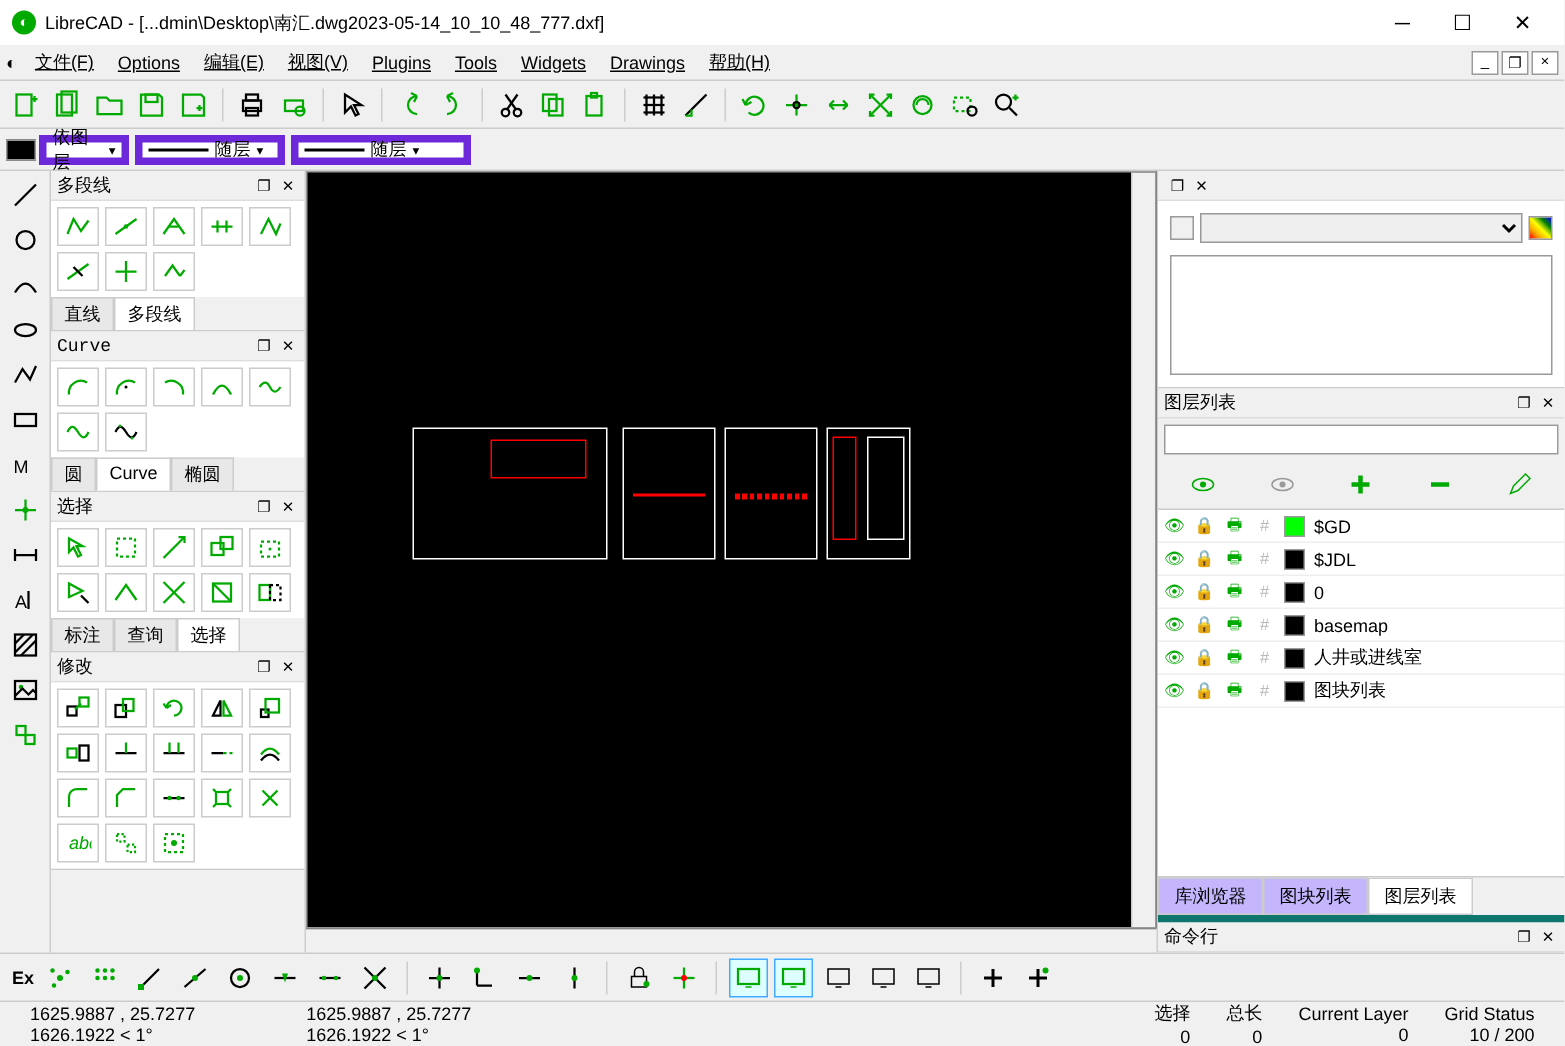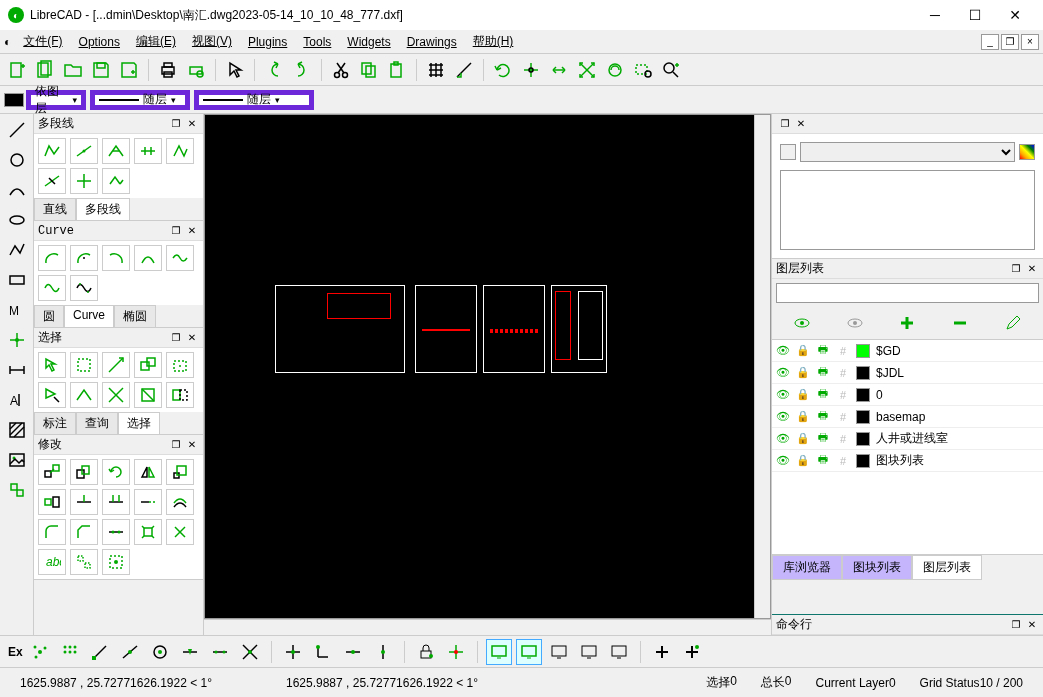--- a/index.html
+++ b/index.html
@@ -55,27 +55,27 @@
 .layerfilter { height: 20px; border: 1px solid #999; margin: 4px; }
 .layerbtns { display: flex; justify-content: space-around; padding: 4px; border-bottom: 1px solid #ccc; }
 .lbtn { width: 40px; height: 24px; display: flex; align-items: center; justify-content: center; cursor: pointer; }
 .layers { flex: 1; overflow-y: auto; background: #fff; }
 .lrow { display: flex; align-items: center; height: 22px; padding: 0 4px; gap: 6px; border-bottom: 1px solid #eee; }
 .lico { width: 14px; height: 14px; display: flex; align-items: center; justify-content: center; font-size: 11px; }
 .lsw { width: 14px; height: 14px; border: 1px solid #999; }
 .rtabs { display: flex; background: #f0f0f0; border-top: 1px solid #ccc; }
 .rtab { padding: 3px 10px; border: 1px solid #ccc; background: #c4b5fd; cursor: pointer; font-size: 12px; }
 .rtab.active { background: #fff; }
-.cmdpanel { border-top: 1px solid #0f766e; margin-top: 34px; }
+.cmdpanel { border-top: 5px solid #0f766e; }
 .cmdline { padding: 2px 4px; font-family: "Courier New", monospace; font-size: 11px; background: #fff; border-bottom: 1px solid #ddd; white-space: nowrap; overflow: hidden; }
 .cmdrow { display: flex; align-items: center; padding: 2px 4px; gap: 4px; }
 .cmdinput { flex: 1; height: 18px; border: 1px solid #999; }
 .bottomtb { height: 32px; display: flex; align-items: center; background: #f0f0f0; border-top: 1px solid #ccc; padding: 0 8px; gap: 4px; }
 .statusbar { height: 30px; display: flex; align-items: center; background: #f0f0f0; border-top: 1px solid #ccc; padding: 0 8px; font-size: 11px; }
-.scell { display: flex; flex-direction: row; padding: 0 12px; }
+.scell { display: flex; flex-direction: column; padding: 0 12px; }
 .scell.r { text-align: right; }
 .green { stroke: #0a0; fill: none; stroke-width: 1.5; }
 .black { stroke: #000; fill: none; stroke-width: 1.5; }
 </style>
 </head>
 <body>
 
 <div class="titlebar">
   <div class="logo">◐</div>
   <div class="title">LibreCAD - [...dmin\Desktop\南汇.dwg2023-05-14_10_10_48_777.dxf]</div>

